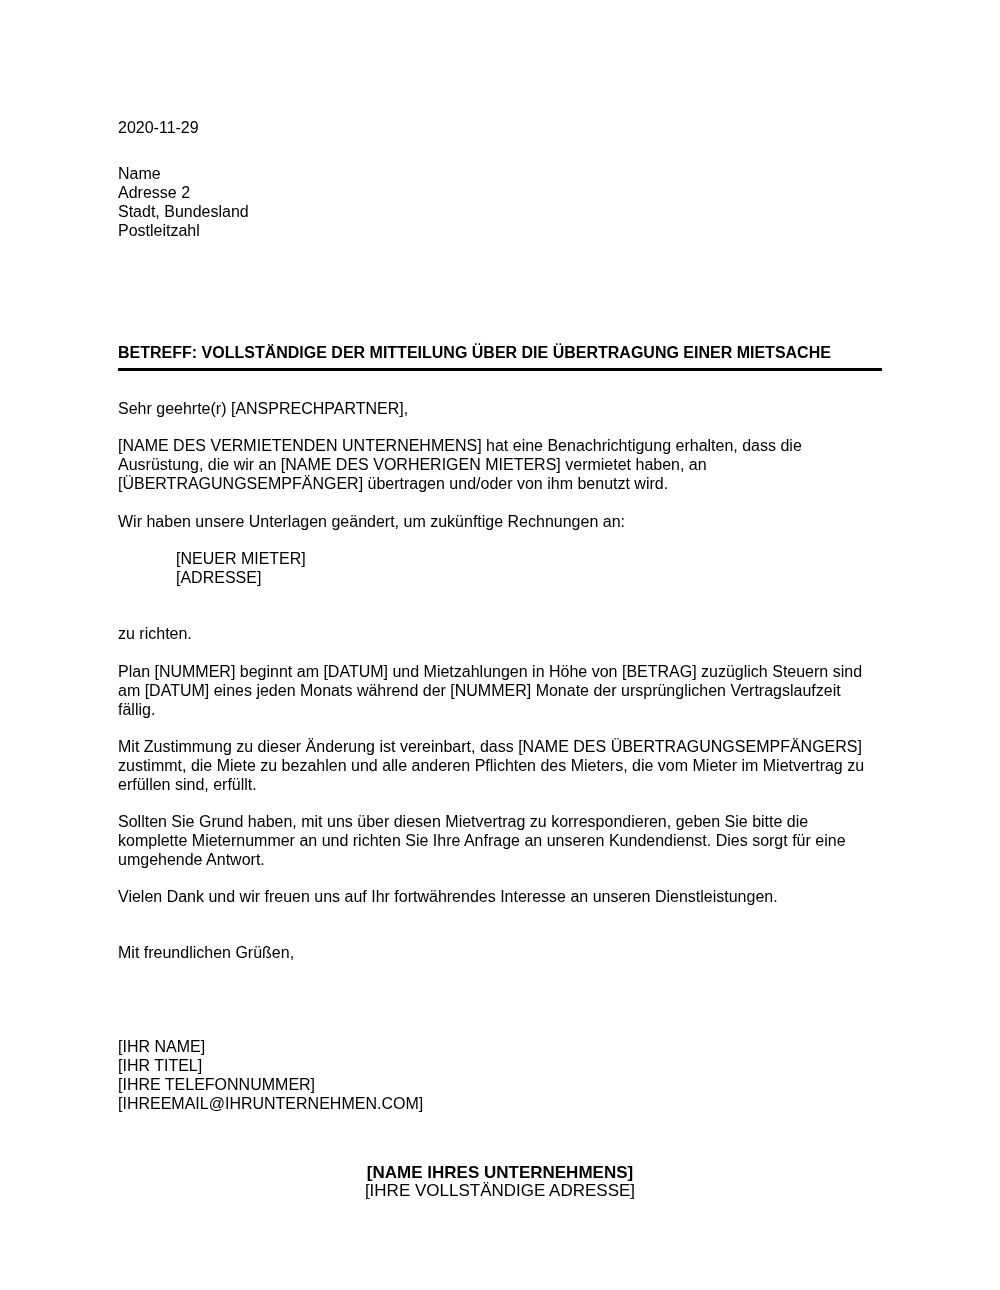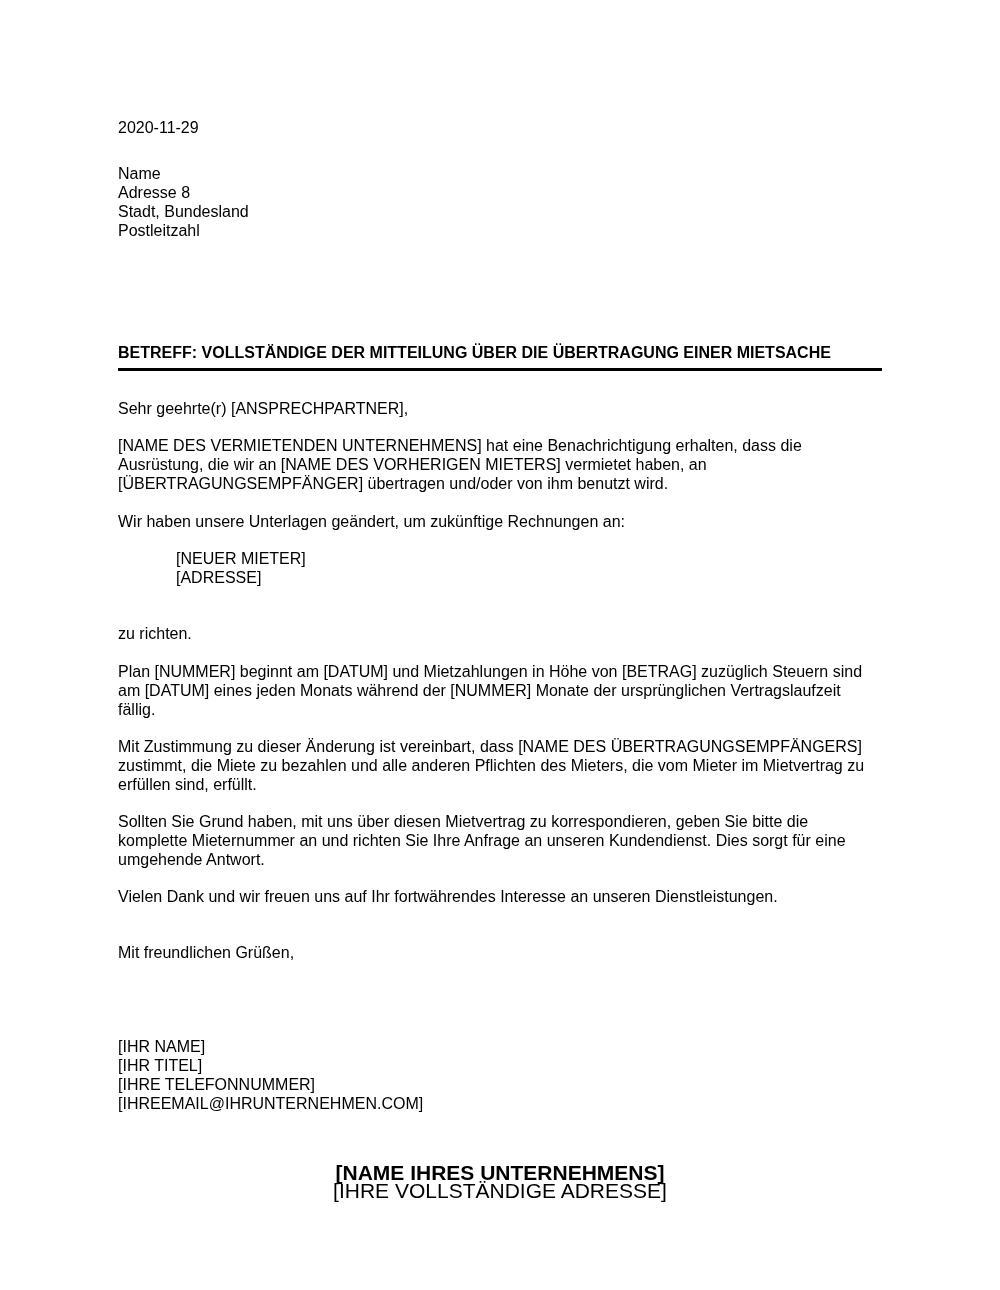--- a/index.html
+++ b/index.html
@@ -57,34 +57,34 @@
     .p7 { top: 887px; }
     .closing { top: 943px; }
     .signature { top: 1037px; }
     .footer {
       position: absolute;
       left: 0;
       top: 1164px;
       width: 1000px;
       text-align: center;
       line-height: 18px;
-      font-size: 21px;
+      font-size: 17px;
     }
     .footer .company { font-weight: bold; }
   </style>
 </head>
 <body>
 
 <div class="page">
 
   <p class="abs date">2020-11-29</p>
 
   <div class="abs recipient">
     <span class="line">Name</span>
-    <span class="line">Adresse 8</span>
+    <span class="line">Adresse 2</span>
     <span class="line">Stadt, Bundesland</span>
     <span class="line">Postleitzahl</span>
   </div>
 
   <p class="abs subject">BETREFF: VOLLSTÄNDIGE DER MITTEILUNG ÜBER DIE ÜBERTRAGUNG EINER MIETSACHE</p>
   <div class="rule"></div>
 
   <p class="abs salutation">Sehr geehrte(r) [ANSPRECHPARTNER],</p>
 
   <div class="abs p1">

